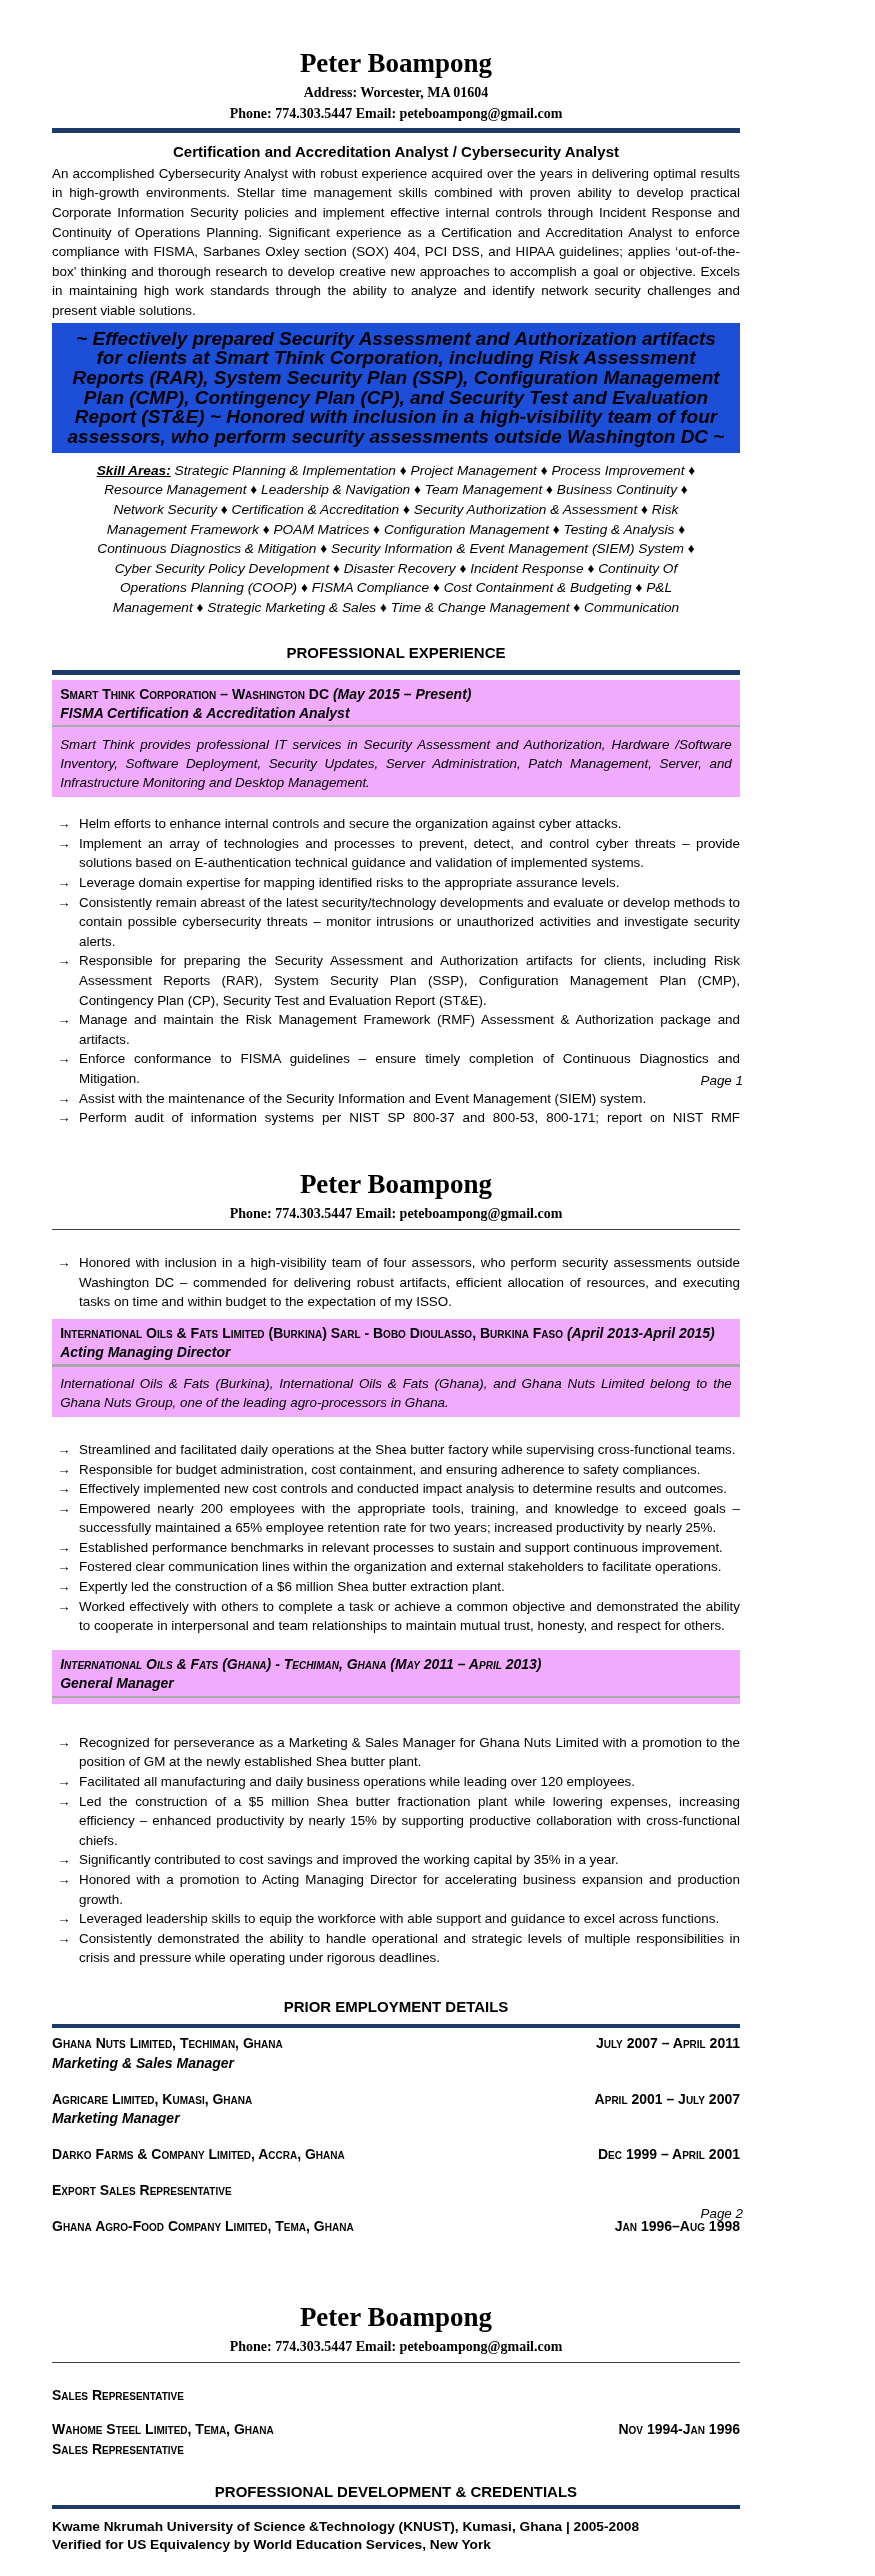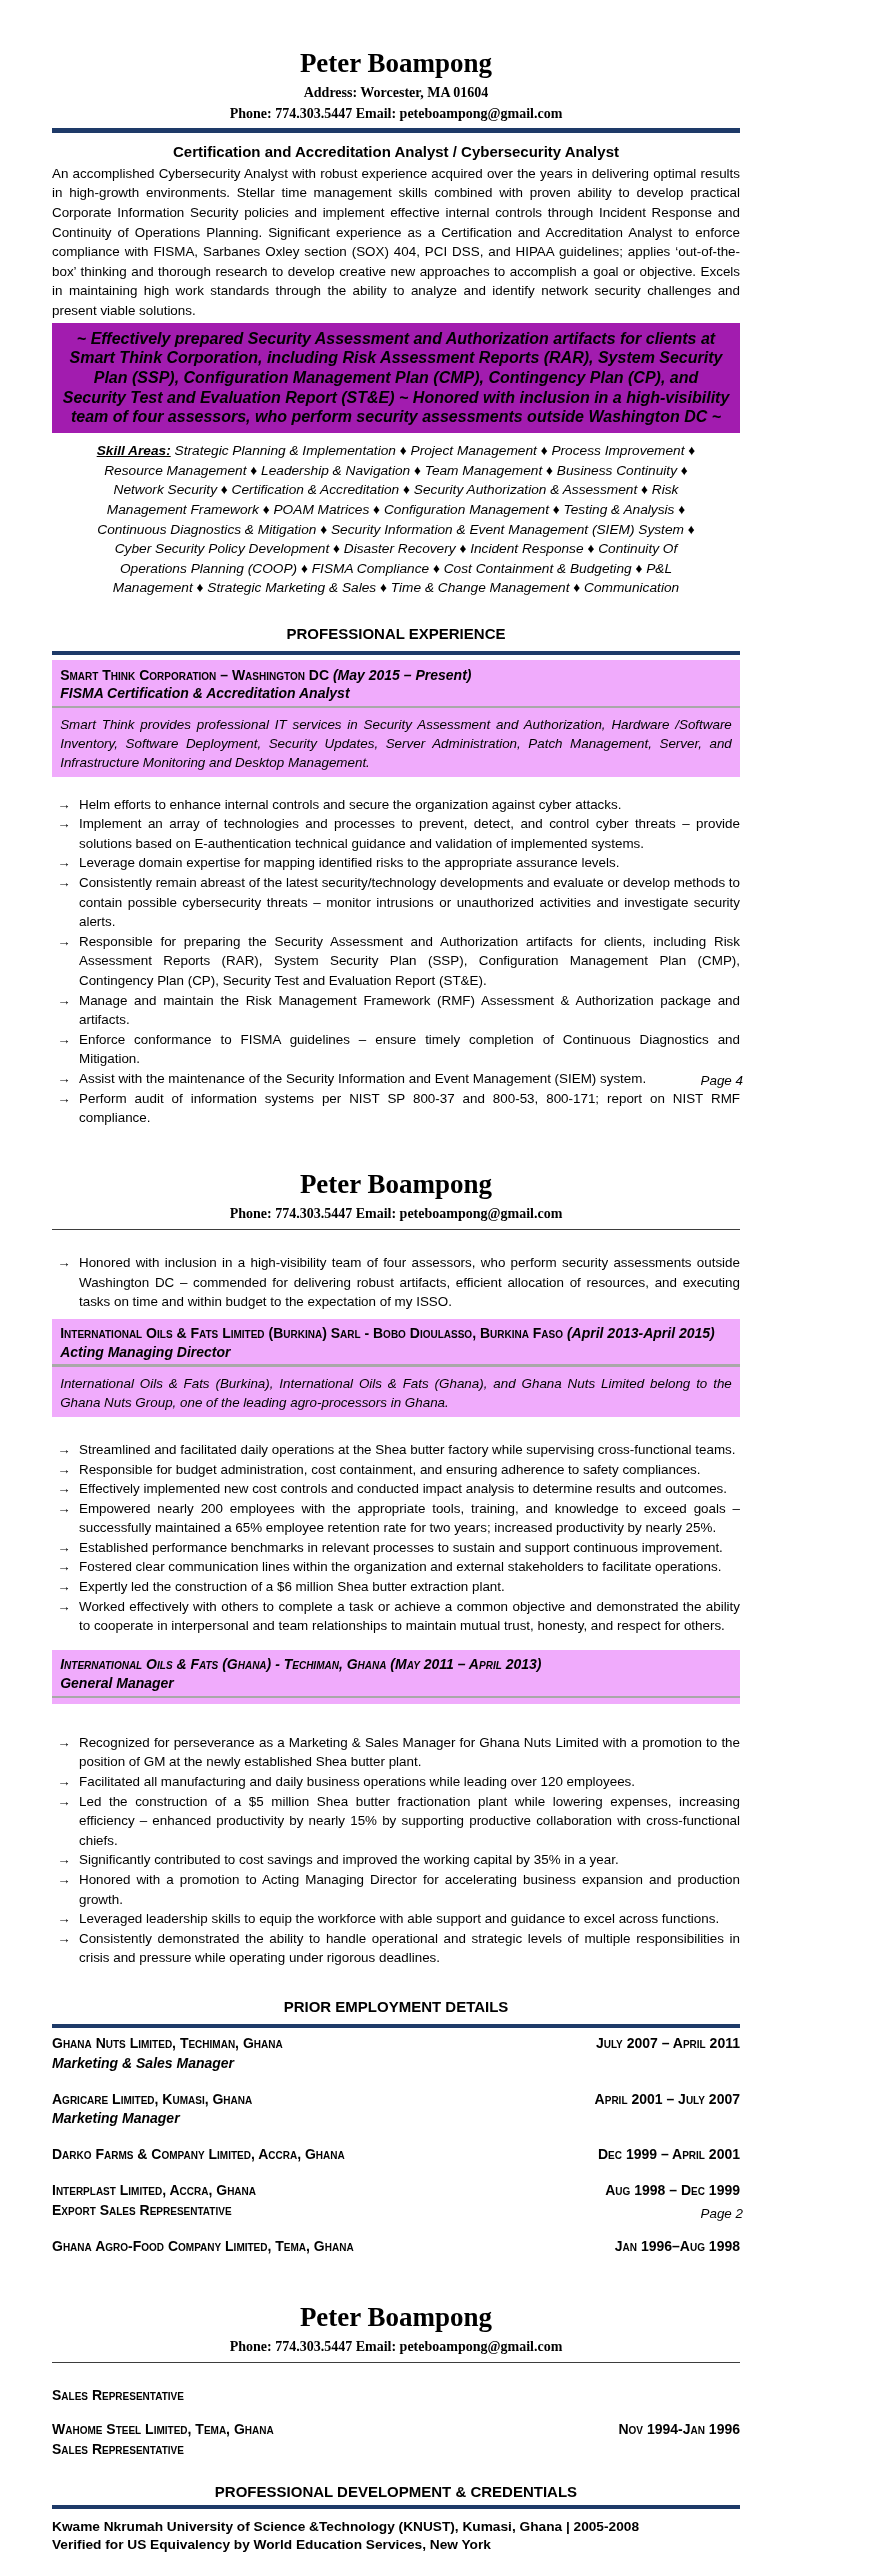--- a/index.html
+++ b/index.html
@@ -11,21 +11,21 @@
   .hdr-p1 { padding-top:44px; }
   .hdr-p23 { padding-top:32px; }
   .name { font-size:27px; line-height:39px; font-weight:700; }
   .contact { font-size:14px; line-height:20.6px; font-weight:700; }
 
   .rule-navy { height:4.6px; background:#1e3a68; margin-top:4.1px; }
   .rule-thin { height:1.5px; background:#3d3d3d; margin-top:4.1px; }
 
   .role-title { font-size:15px; line-height:17.5px; font-weight:700; text-align:center; margin-top:10.3px; }
   .summary { font-size:13.4px; line-height:19.6px; text-align:justify; margin-top:3.1px; }
-  .highlight { margin-top:2.1px; background:#a21caf; font-weight:700; font-style:italic; font-size:16px; line-height:19.6px; text-align:center; padding:6.2px 10.3px; }
+  .highlight { margin-top:2.1px; background:#1d4ed8; font-weight:700; font-style:italic; font-size:19px; line-height:19.6px; text-align:center; padding:6.2px 10.3px; }
   .skills { margin-top:8.2px; font-style:italic; font-size:13.7px; line-height:19.6px; text-align:center; padding:0 28px; }
   .skills-label { font-weight:700; text-decoration:underline; }
 
   .sec-head { font-size:15px; line-height:17.5px; font-weight:700; text-align:center; }
   .mt-exp { margin-top:27px; }
   .mt-prior { margin-top:30px; }
   .mt-dev { margin-top:25px; }
   .sec-rule { margin-top:8.2px; }
   .sec-rule-sm { margin-top:4.1px; }
 
@@ -147,21 +147,21 @@
         <span class="arrow">→</span>
         <span class="btext">Perform audit of information systems per NIST SP 800-37 and 800-53, 800-171; report on NIST RMF compliance.</span>
       </div>
 
       <div class="bullet">
         <span class="arrow">→</span>
         <span class="btext">Established record of applying technology and developing projects that improve systems and processes, enhance safety, reduce expenses, ensure compliance, and exceed goals.</span>
       </div>
     </div>
 
-  <div class="page-num">Page 4</div>
+  <div class="page-num">Page 1</div>
 </section>
 
 <section class="page">
   <header class="hdr hdr-p23">
     <h1 class="name">Peter Boampong</h1>
     <div class="contact">Phone: 774.303.5447 Email: peteboampong@gmail.com</div>
   </header>
   <div class="rule-thin"></div>
 
   <div class="bullets cont">
@@ -299,24 +299,20 @@
       </div>
 
       <div class="prior-entry">
         <div class="prior-row">
           <span class="prior-company">Darko Farms &amp; Company Limited, Accra, Ghana</span>
           <span class="prior-dates">Dec 1999 – April 2001</span>
         </div>
       </div>
 
       <div class="prior-entry">
-        <div class="prior-row">
-          <span class="prior-company">Interplast Limited, Accra, Ghana</span>
-          <span class="prior-dates">Aug 1998 – Dec 1999</span>
-        </div>
         <div class="prior-title" data-style="smallcaps">Export Sales Representative</div>
       </div>
 
       <div class="prior-entry">
         <div class="prior-row">
           <span class="prior-company">Ghana Agro-Food Company Limited, Tema, Ghana</span>
           <span class="prior-dates">Jan 1996–Aug 1998</span>
         </div>
 
       </div>

